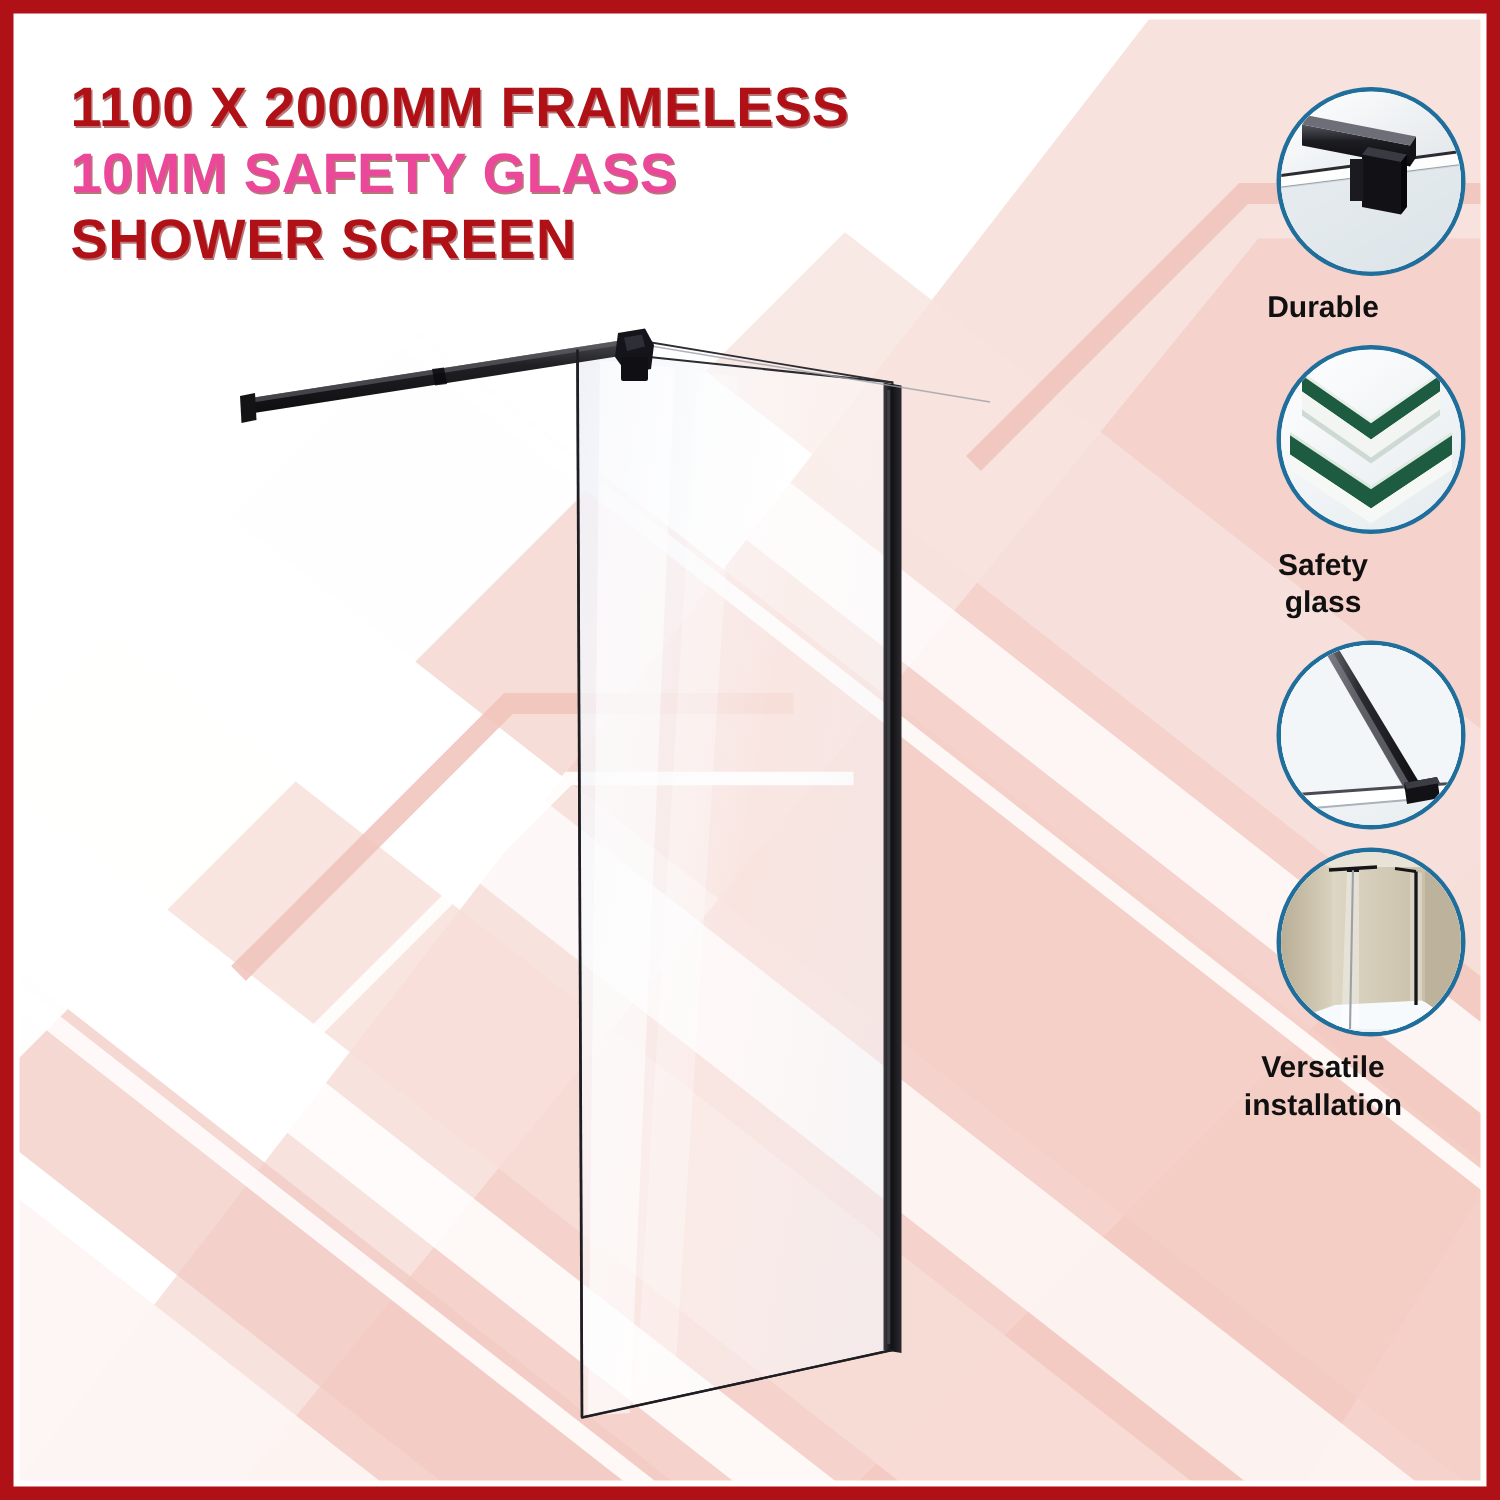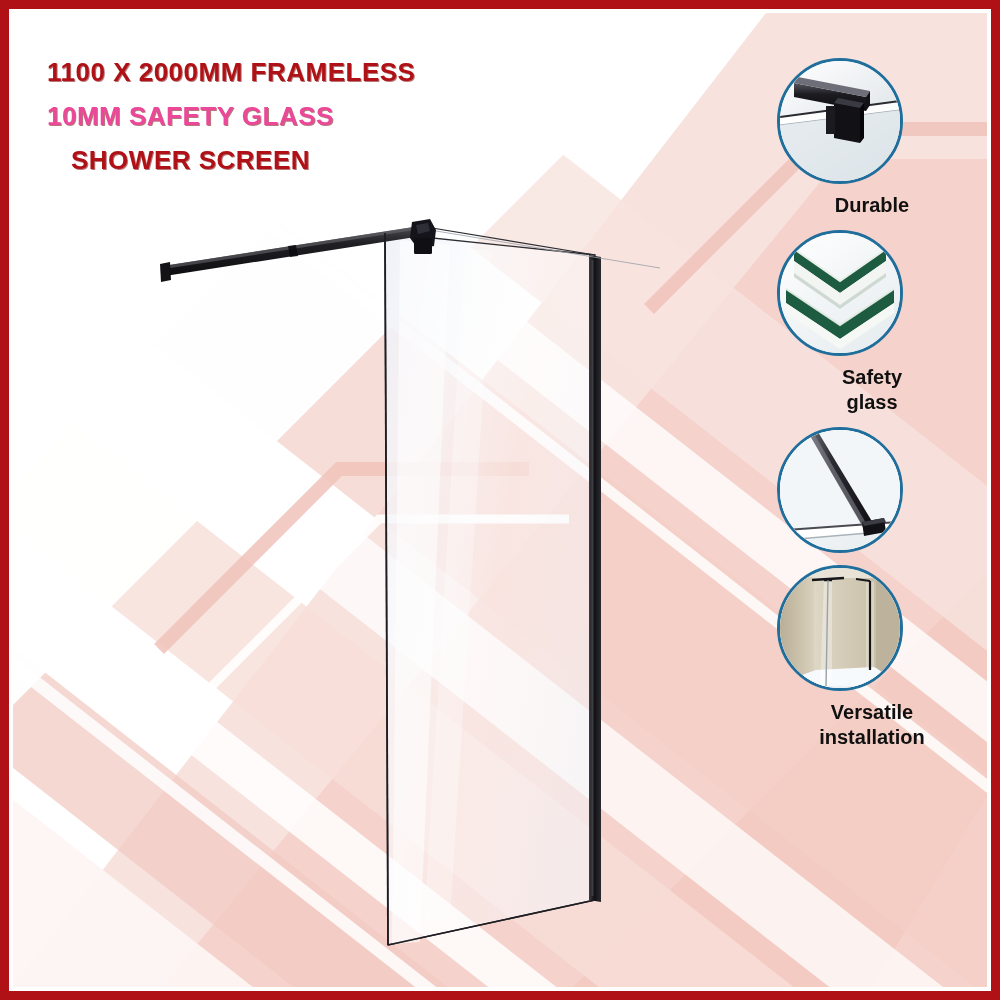--- a/index.html
+++ b/index.html
@@ -45,21 +45,21 @@
   .bg-canvas svg{display:block;}
 
   
   .title-block{
     position:absolute;
     left:47px;top:50px;
     width:600px;
     z-index:30;
   }
   .title-line{
-    font-size:26px;
+    font-size:37px;
     font-weight:bold;
     letter-spacing:0.5px;
     line-height:44px;
     color:#b01116;
     text-transform:uppercase;
     text-shadow:1px 1px 0 rgba(120,8,10,0.55);
     white-space:nowrap;
   }
 
   
@@ -79,21 +79,21 @@
     z-index:40;
     display:flex;
     flex-direction:column;
     align-items:center;
     gap:12px;
   }
   .feature{
     width:200px;
     display:flex;
     flex-direction:column;
-    align-items:flex-start;
+    align-items:flex-end;
   }
   .feature-badge{
     width:126px;height:126px;
     border-radius:50%;
     overflow:hidden;
     position:relative;
     box-sizing:border-box;
     border:3px solid #1f6e9c;
     background:#f3f6f8;
   }
@@ -162,21 +162,21 @@
 
         <polygon points="0,0 700,0 0,700" fill="#ffffff" opacity="0.97"></polygon>
         <polygon points="0,0 480,0 0,480" fill="#ffffff"></polygon>
       </g>
     </svg>
   </div>
 
   <div class="title-block">
     <div class="title-line" style="color: rgb(176, 17, 22);">1100 x 2000mm Frameless</div>
     <div class="title-line" style="color: #ec4899;">10mm Safety Glass</div>
-    <div class="title-line" style="color: rgb(176, 17, 22); margin-left: 24px;">Shower Screen</div>
+    <div class="title-line" style="color: rgb(176, 17, 22);">Shower Screen</div>
   </div>
 
   <div class="product-stage">
     <svg width="540" height="780" viewBox="0 0 540 780" xmlns="http://www.w3.org/2000/svg">
       <defs>
         <linearGradient id="glassGrad" x1="0" y1="0" x2="1" y2="0.6">
           <stop offset="0%" stop-color="#eef0f7" stop-opacity="0.92"></stop>
           <stop offset="28%" stop-color="#f8f9fc" stop-opacity="0.72"></stop>
           <stop offset="60%" stop-color="#ffffff" stop-opacity="0.42"></stop>
           <stop offset="100%" stop-color="#f4f6fa" stop-opacity="0.55"></stop>

